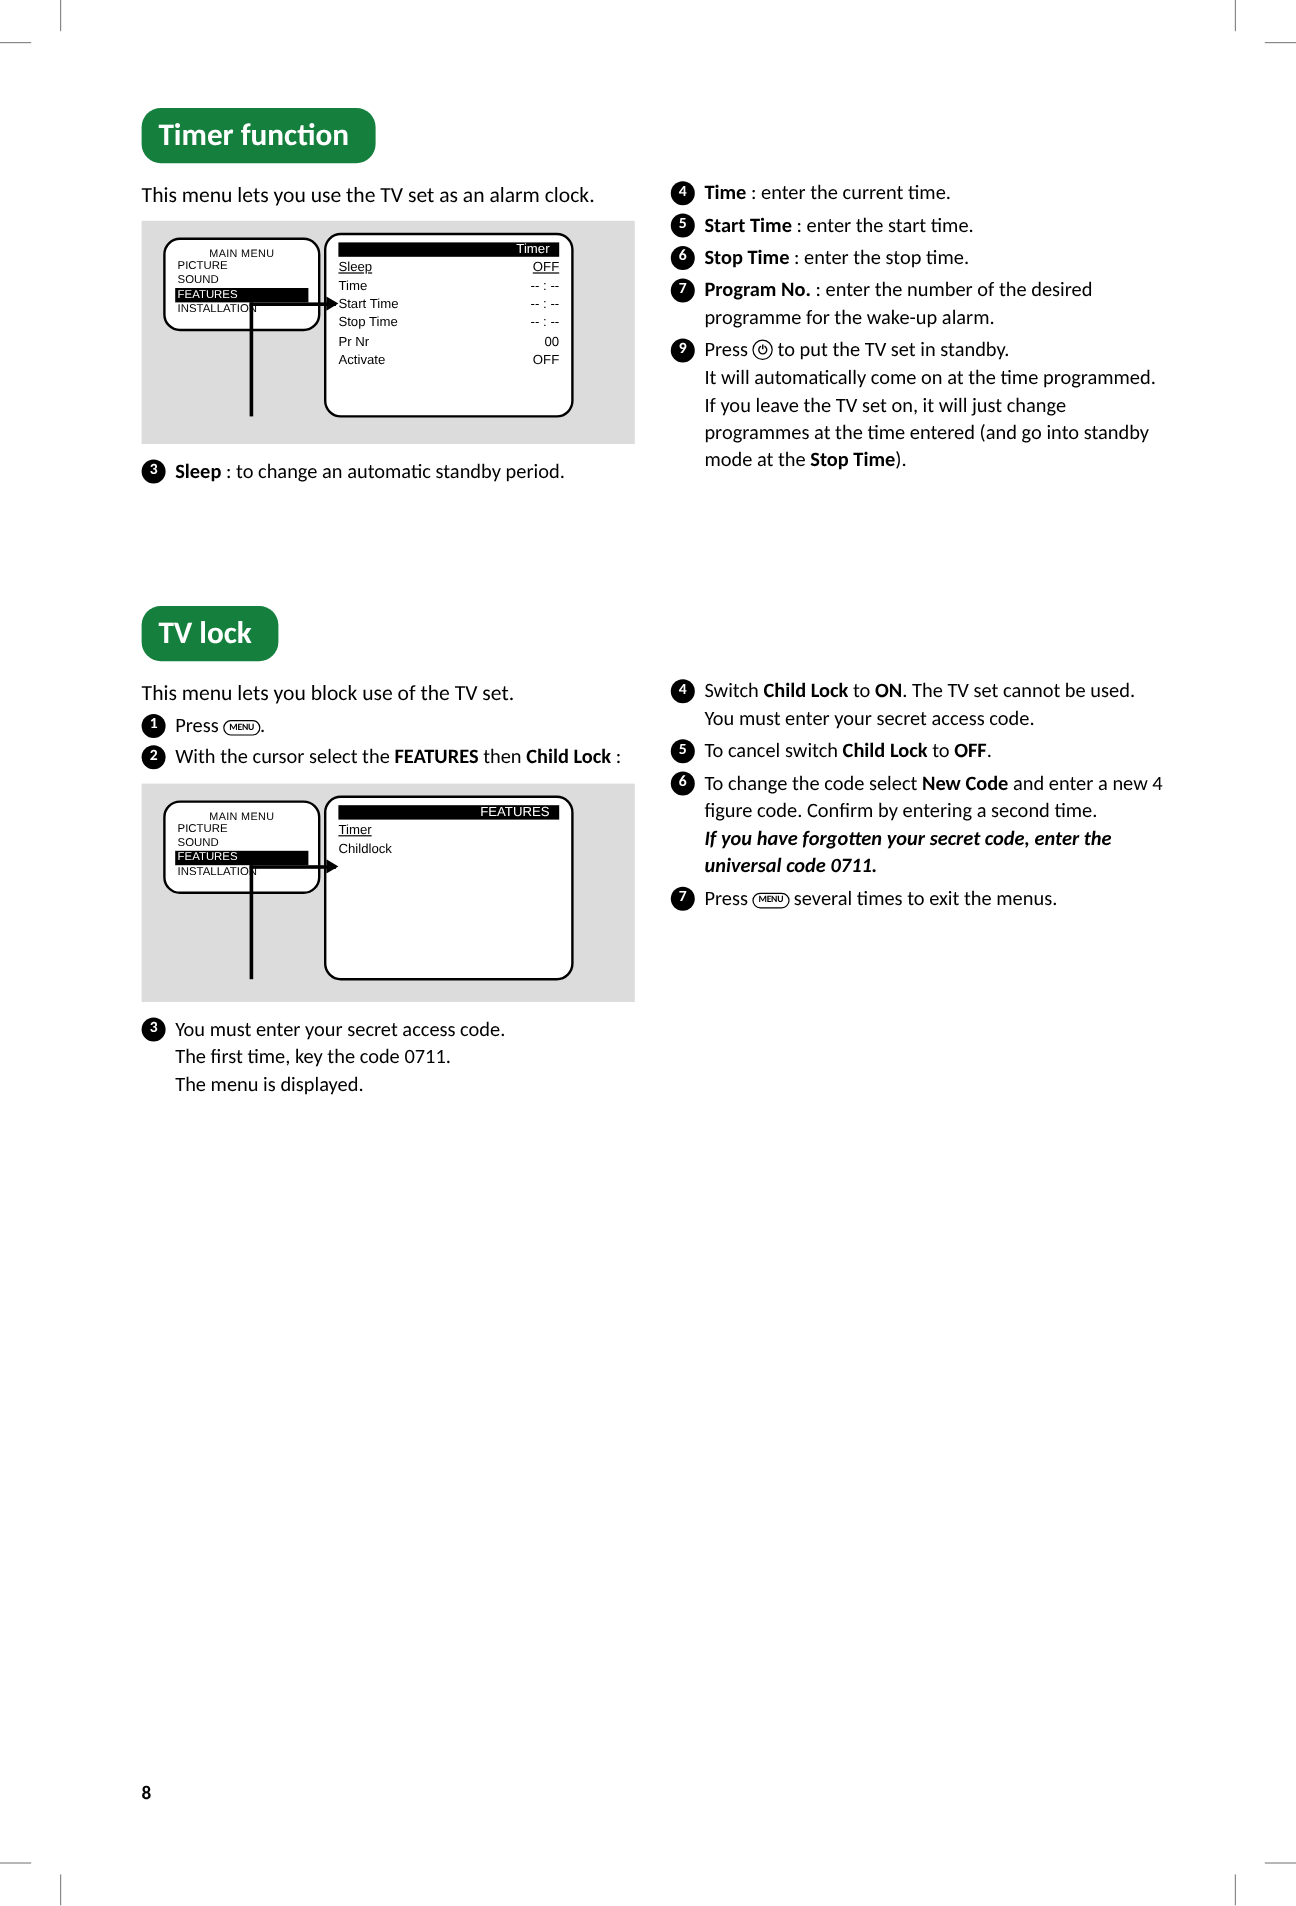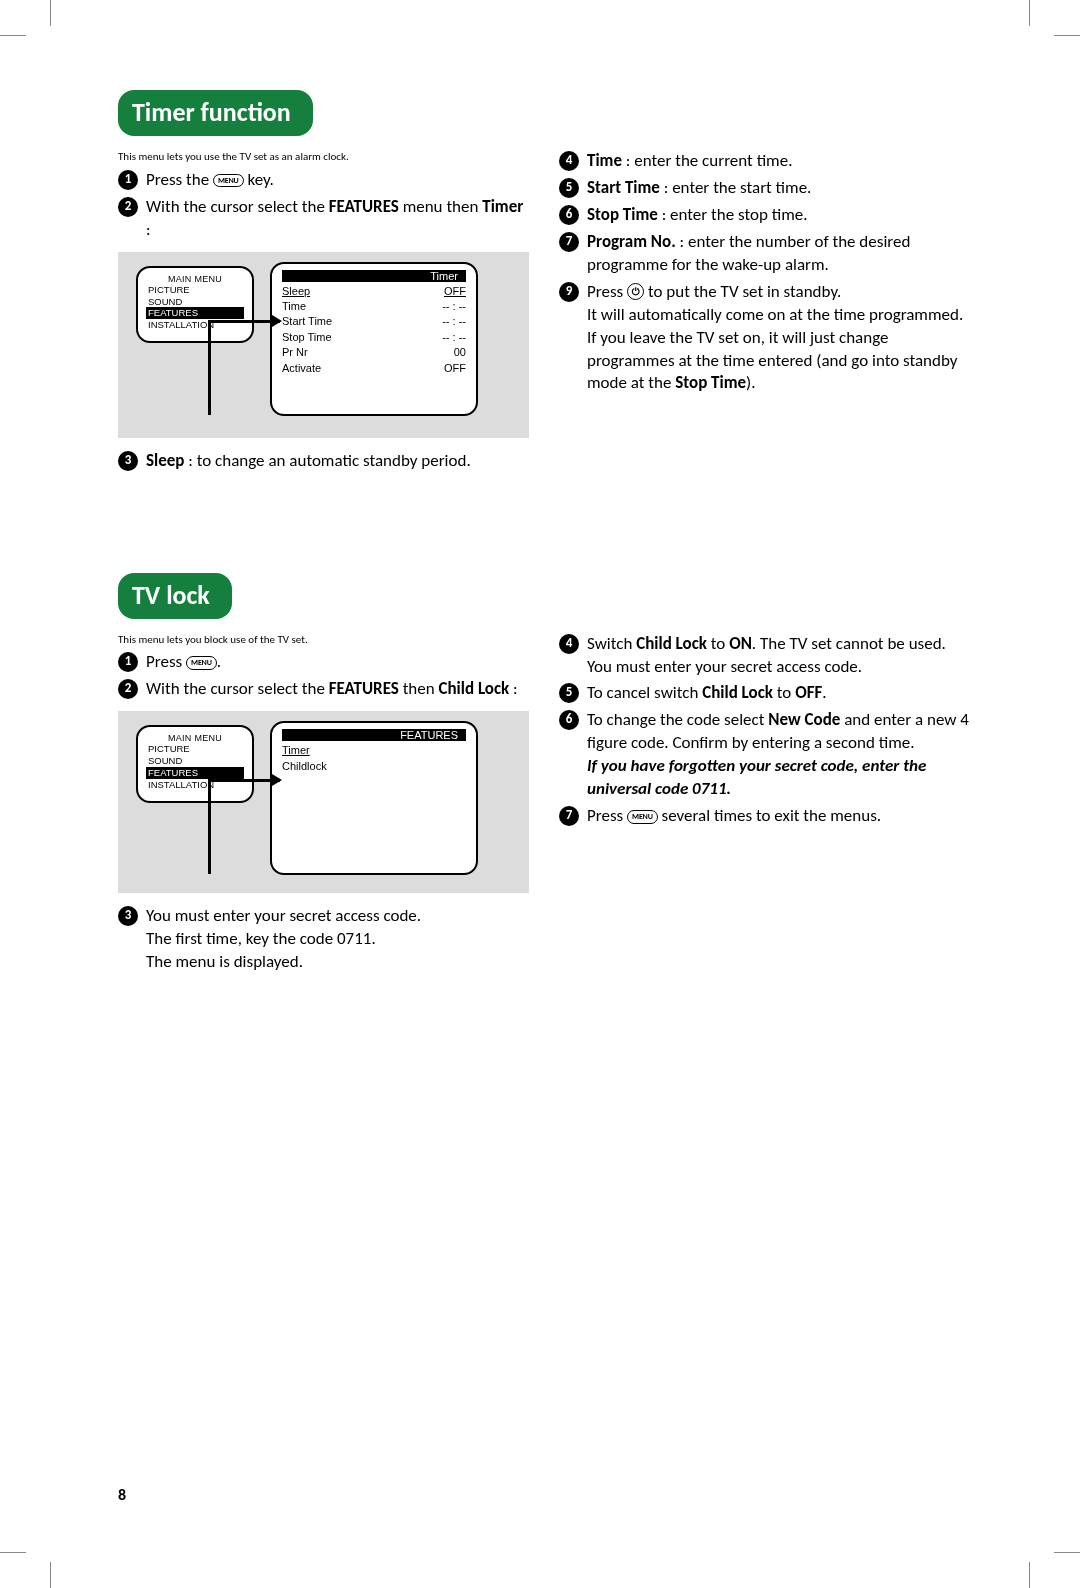--- a/index.html
+++ b/index.html
@@ -29,21 +29,21 @@
   .two-col {
     display: flex;
     gap: 30px;
     margin-bottom: 96px;
   }
   .col {
     flex: 1;
     min-width: 0;
   }
   .intro {
-    font-size: 11px;
+    font-size: 18px;
     line-height: 1.35;
     margin-bottom: 4px;
   }
   .step-list {
     list-style: none;
     padding: 0;
     margin: 0;
     counter-reset: step;
     font-size: 17px;
     line-height: 1.35;
@@ -114,21 +114,21 @@
   }
   .osd-wrap {
     background: #dcdcdc;
     padding: 14px 12px 14px 18px;
     margin: 10px 0 12px 0;
     position: relative;
     height: 186px;
   }
   .osd-wrap.short { height: 182px; }
   .main-menu-box {
-    width: 118px;
+    width: 131px;
     border: 2px solid #000;
     border-radius: 14px;
     background: #fff;
     font-size: 9.5px;
     font-family: Arial, sans-serif;
     padding: 6px 0 10px 0;
     position: relative;
     z-index: 1;
   }
   .main-menu-title {
@@ -234,28 +234,20 @@
 <div class="crop-h" style="right:0; bottom:35px;"></div>
 
 <div class="page">
 
   
   <div class="section-heading">Timer function</div>
 
   <div class="two-col">
     <div class="col">
       <div class="intro">This menu lets you use the TV set as an alarm clock.</div>
-      <ol class="step-list">
-        <li class="bullet n1">
-          <span>Press the </span><span class="menu-key">MENU</span><span> key.</span>
-        </li>
-        <li class="bullet n2">
-          <span>With the cursor select the </span><span class="bold">FEATURES</span><span> menu then </span><span class="bold">Timer</span><span> :</span>
-        </li>
-      </ol>
 
       <div class="osd-wrap">
         <div class="main-menu-box">
           <div class="main-menu-title">MAIN MENU</div>
           <div class="mm-item">PICTURE</div>
           <div class="mm-item">SOUND</div>
           <div class="mm-item selected">FEATURES</div>
           <div class="mm-item">INSTALLATION</div>
         </div>
         <div class="sub-menu-box">

